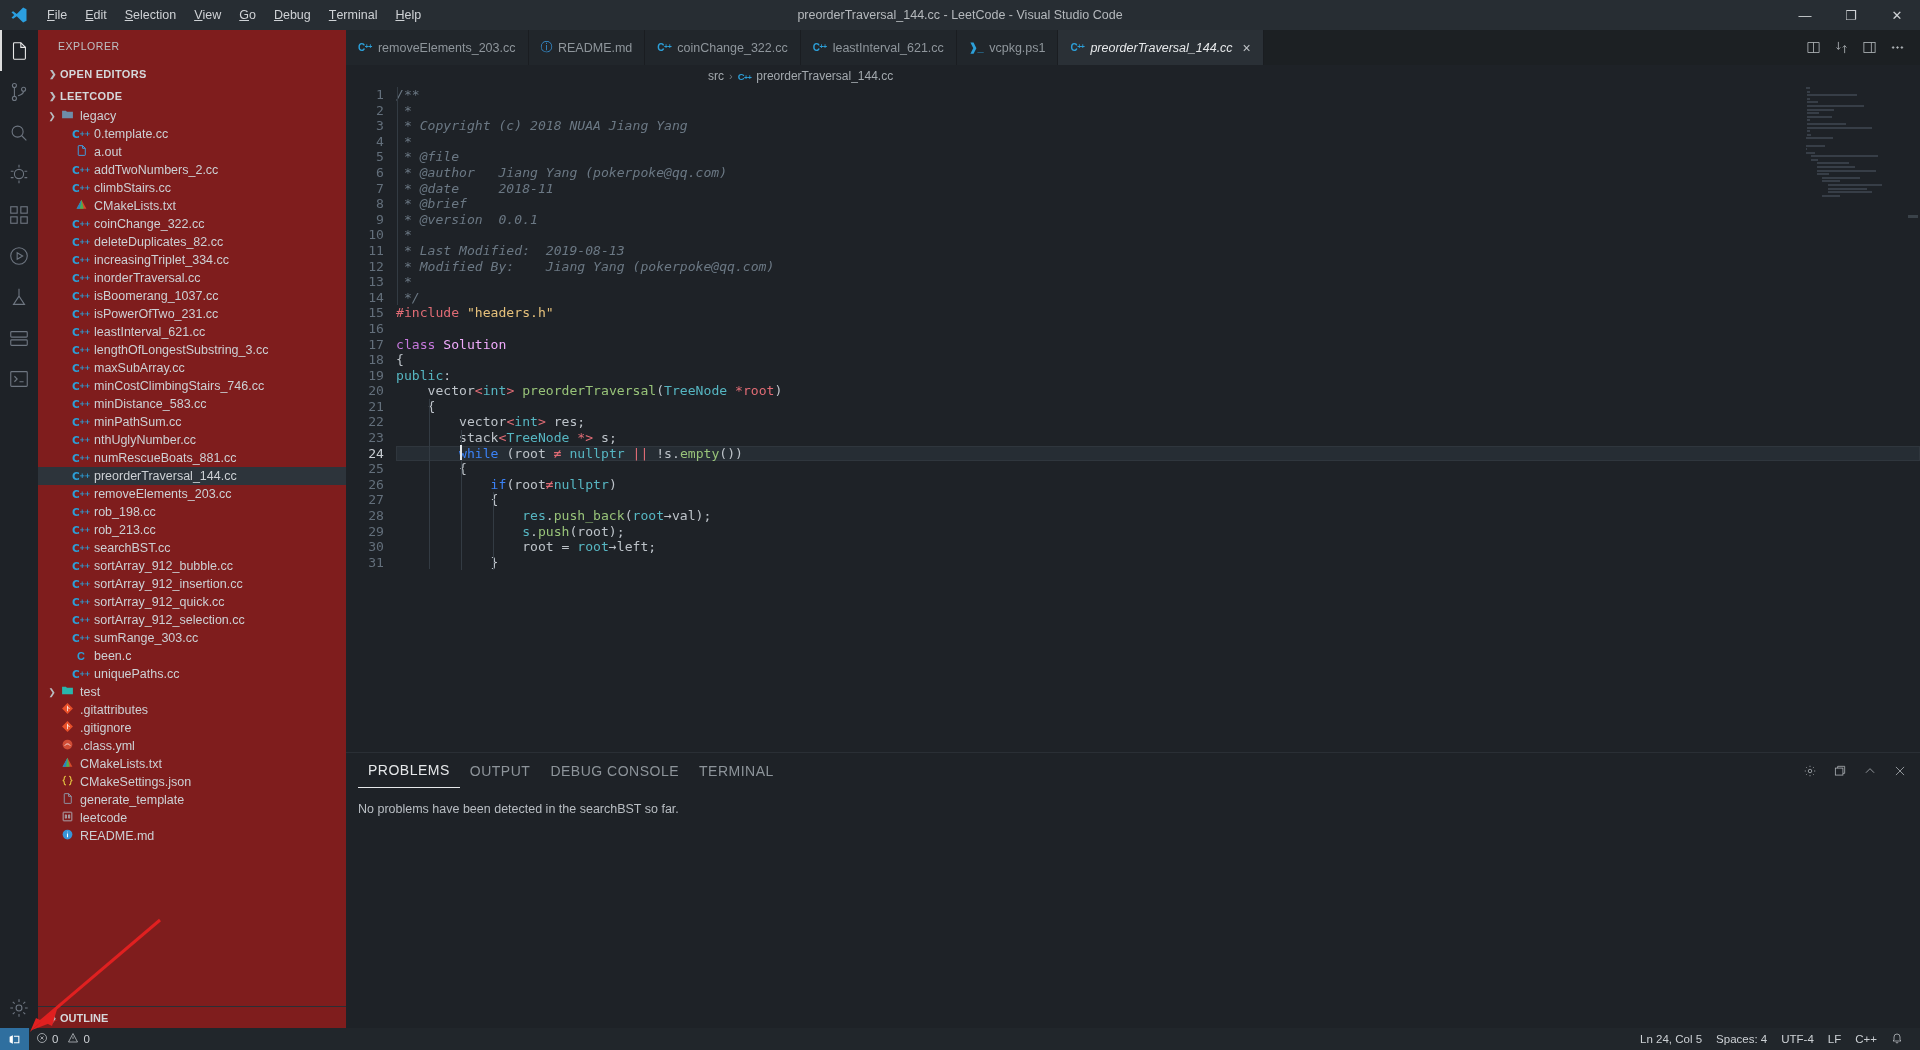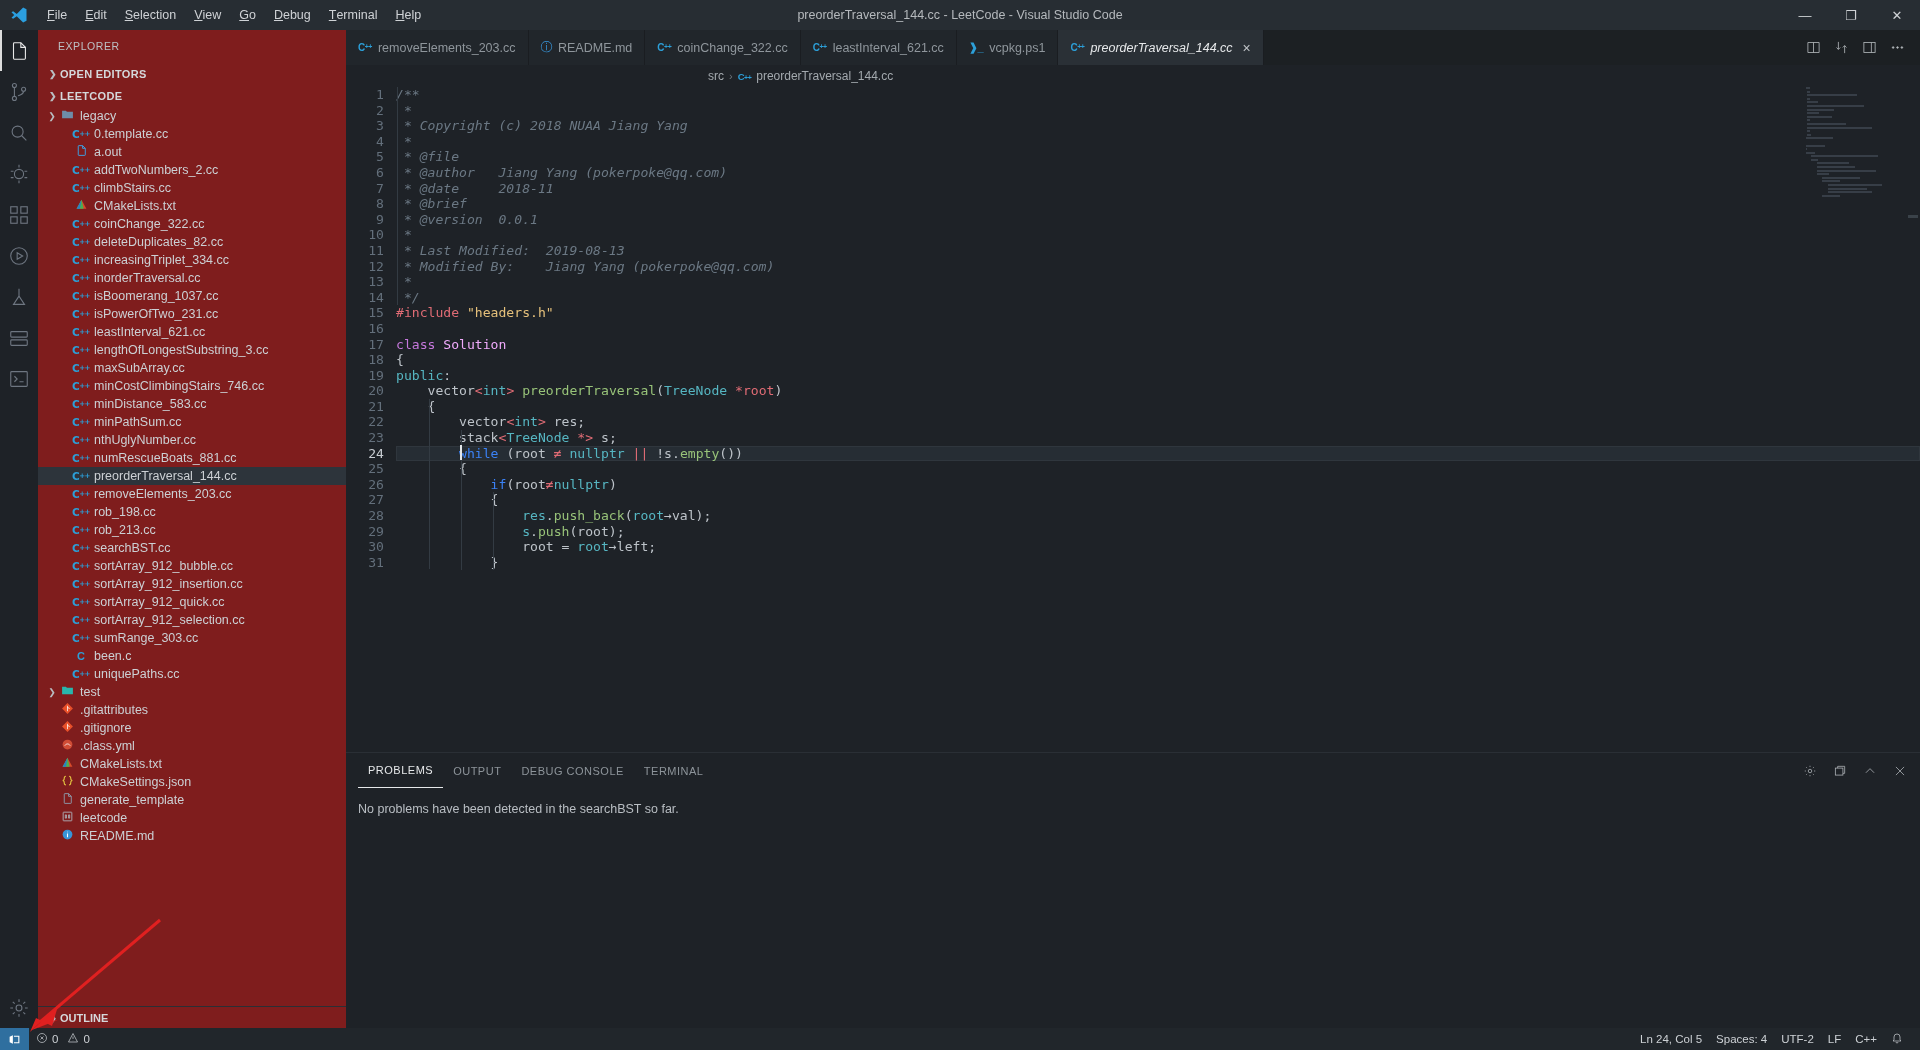--- a/index.html
+++ b/index.html
@@ -117,21 +117,21 @@
   .guide { position:absolute; top:0; bottom:0; width:1px; background:#333b43; }
   .cursor { position:absolute; width:2px; background:#e3e6e8; }
   .minimap { position:absolute; right:14px; top:0; width:100px; height:100%; opacity:.55; }
   .mm-line { height:2px; margin-bottom:1.6px; background:#4d5662; }
   .scroll-v { position:absolute; right:0; top:0; width:14px; height:100%; }
   .scroll-thumb { position:absolute; right:2px; top:128px; width:10px; height:3px; background:#3a4249; }
 
   
   .panel { flex:0 0 auto; background:#1e2227; border-top:1px solid #2a2f35; display:flex; flex-direction:column; }
   .panel-head { height:35px; display:flex; align-items:center; padding-left:12px; gap:0; }
-  .ptab { font-size:11px; letter-spacing:.5px; color:#8d949a; padding:0 10px; height:35px; display:flex; align-items:center; cursor:pointer; text-transform:uppercase;}
+  .ptab { font-size:14px; letter-spacing:.5px; color:#8d949a; padding:0 10px; height:35px; display:flex; align-items:center; cursor:pointer; text-transform:uppercase;}
   .ptab.active { color:#e6e8ea; border-bottom:1px solid #e6e8ea; }
   .panel-filter {
     margin-left:auto; display:flex; align-items:center; gap:6px; padding-right:8px;
   }
   .filter-box {
     width:408px; height:22px; background:#272d33; border:1px solid #3b434a;
     font-size:11.5px; color:#7f868c; display:flex; align-items:center; padding:0 6px;
   }
   .pact { width:24px; height:26px; display:flex; align-items:center; justify-content:center; color:#b4b9bd; cursor:pointer; }
   .pact svg { width:14px; height:14px; stroke:currentColor; fill:none; stroke-width:1.3; }
@@ -830,21 +830,21 @@
         <span class="sb-ico" style="margin-left:5px"><svg viewBox="0 0 24 24">
               <path d="M12 3l9 17H3z"></path>
               <path d="M12 9v5M12 16.6v.4"></path>
             </svg></span>
         <span>0</span>
       </div>
     </div>
     <div class="sb-right">
       <div class="sb-item">Ln 24, Col 5</div>
       <div class="sb-item">Spaces: 4</div>
-      <div class="sb-item">UTF-2</div>
+      <div class="sb-item">UTF-4</div>
       <div class="sb-item">LF</div>
       <div class="sb-item">C++</div>
       <div class="sb-item">
         <span class="sb-ico"><svg viewBox="0 0 24 24">
               <path d="M6 16V10a6 6 0 1 1 12 0v6l2 2H4z"></path>
               <path d="M10 20a2 2 0 0 0 4 0"></path>
             </svg></span>
       </div>
     </div>
   </div>

